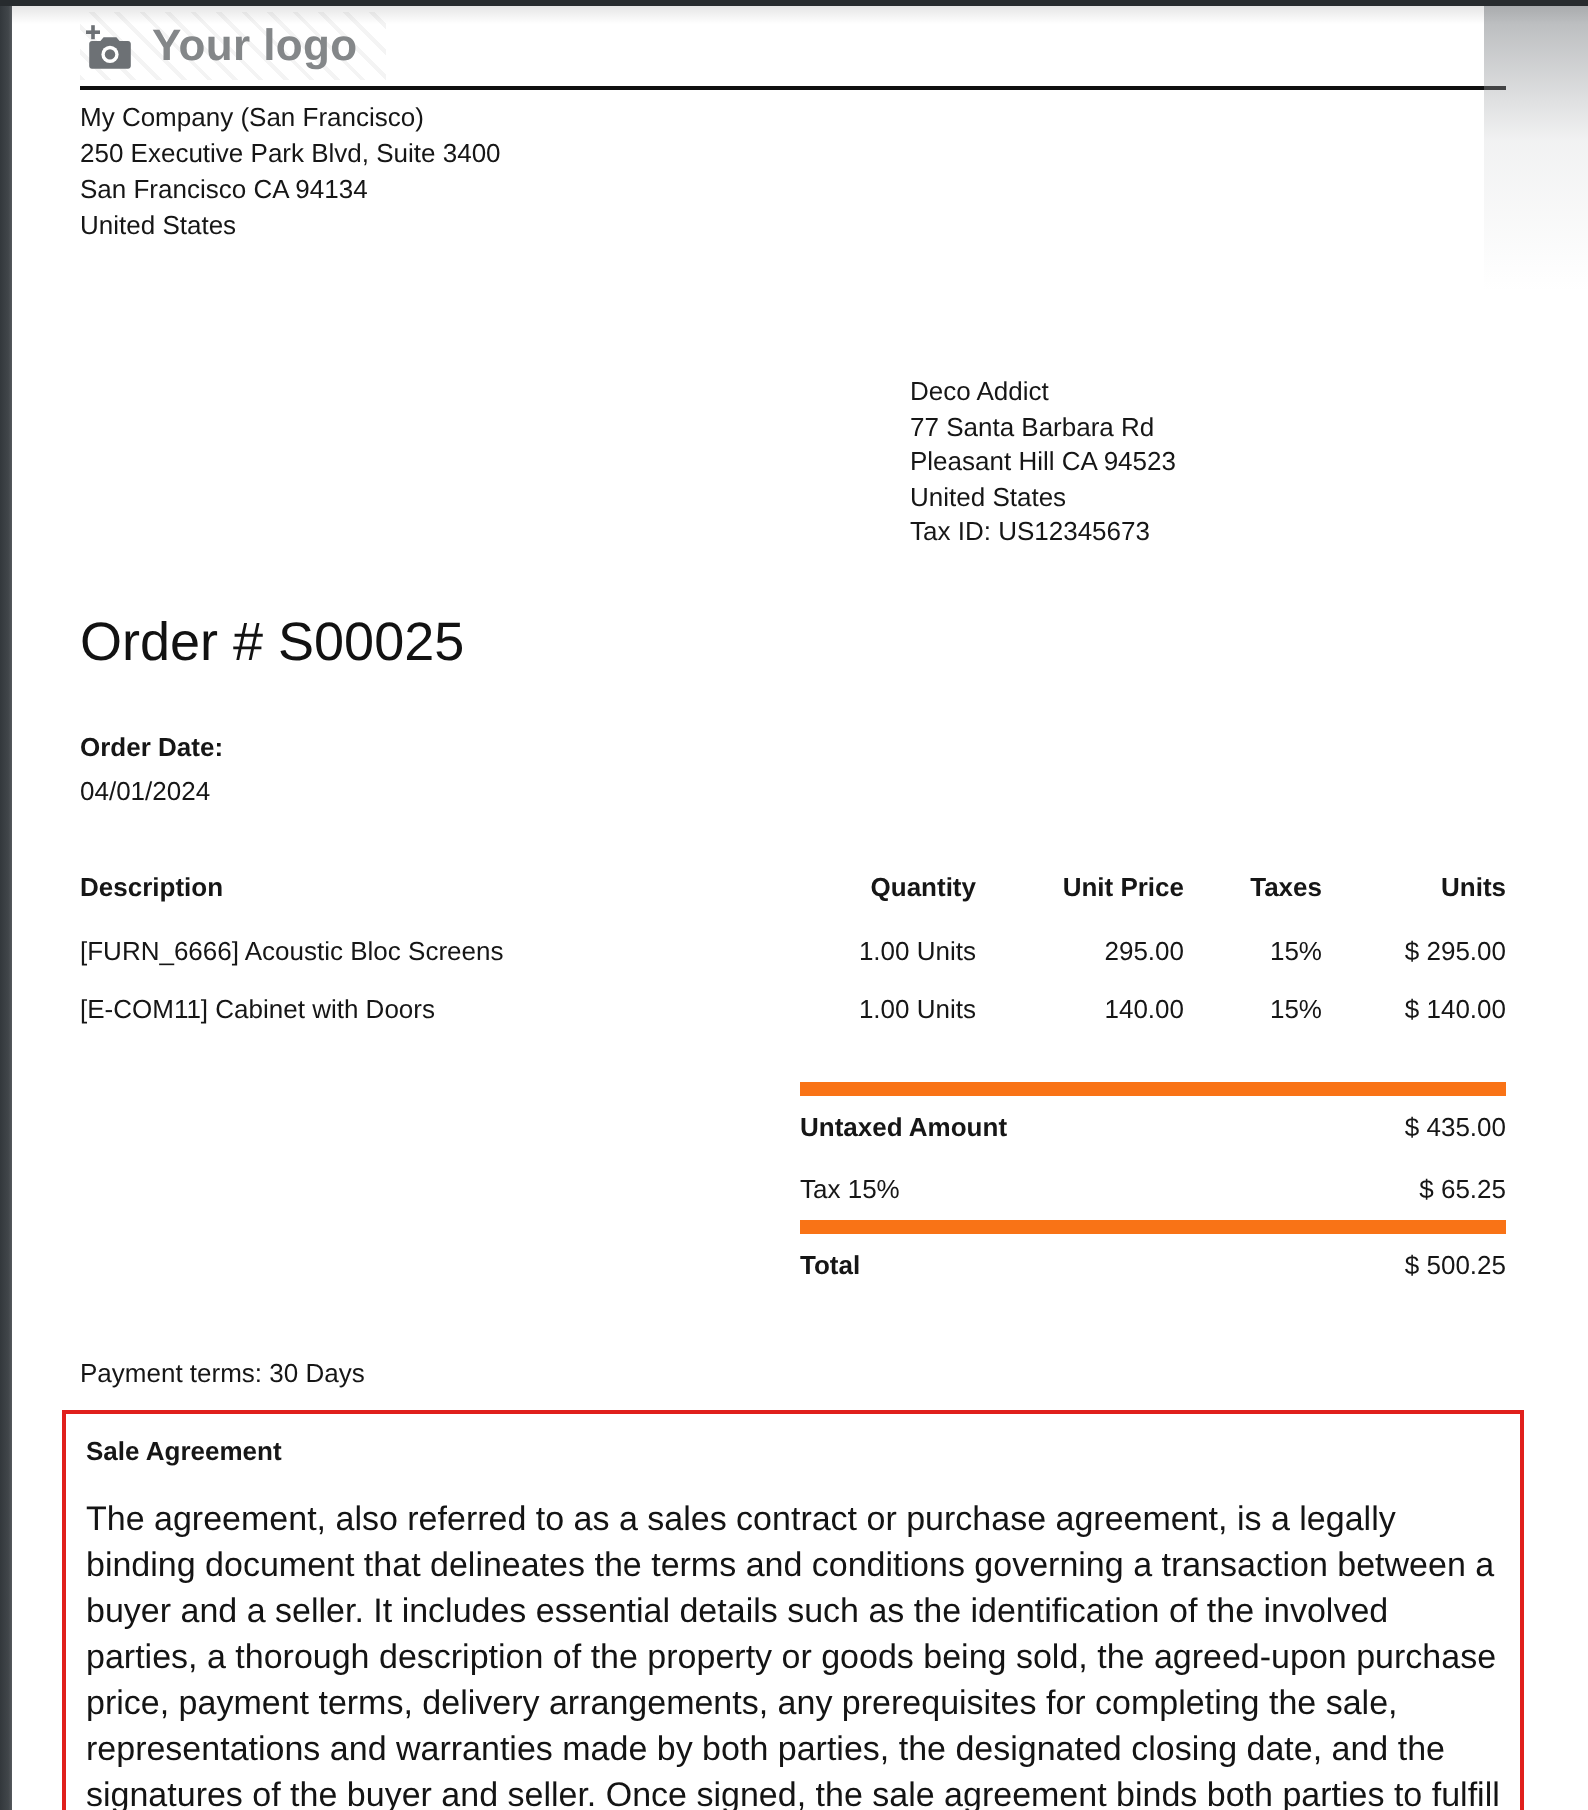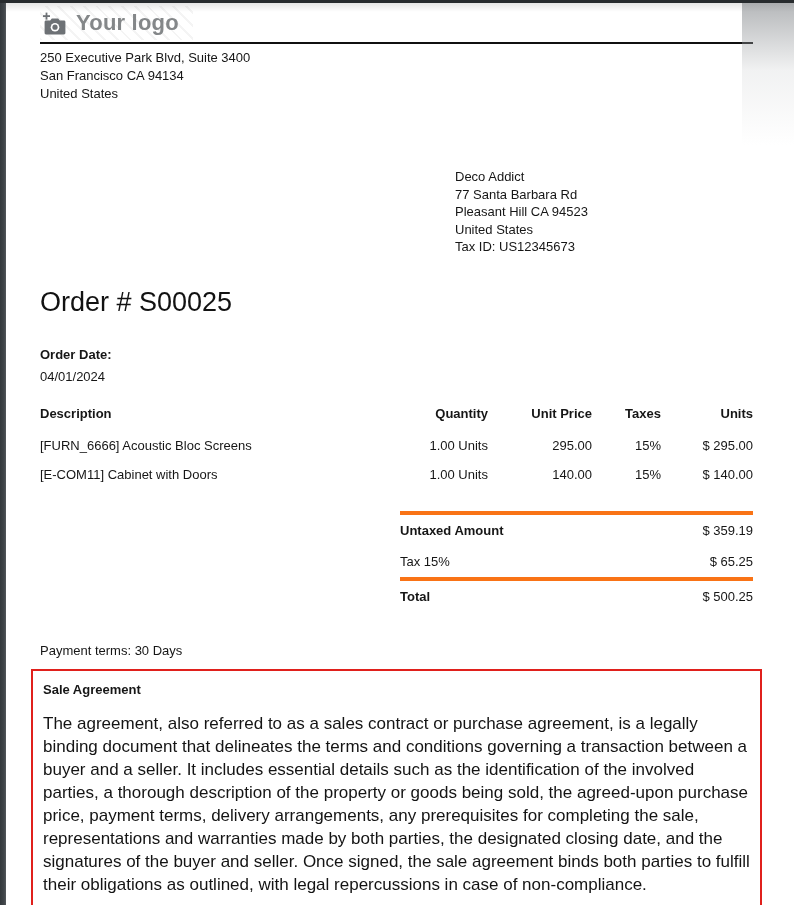--- a/index.html
+++ b/index.html
@@ -87,40 +87,40 @@
     flex-direction: column;
   }
   .info-col-1 { width: 360px; }
   .info-label { font-weight: 700; }
   .info-value { margin-top: 7px; }
 
   
   .lines-table {
     width: 100%;
     border-collapse: collapse;
-    margin-top: 18px;
+    margin-top: 29px;
     font-size: 13px;
   }
   .lines-table th { font-weight: 700; text-align: right; padding: 4px 0 10px 0; }
   .lines-table th.col-desc { text-align: left; }
   .lines-table td { text-align: right; padding: 7px 0; }
   .lines-table td.col-desc { text-align: left; }
 
   
   .totals {
     margin-left: 360px;
     margin-top: 22px;
     font-size: 13px;
   }
   .totals-row {
     display: flex;
     justify-content: space-between;
     padding: 8px 0;
   }
-  .totals-row.bordered { border-top: 4px solid #f97316; }
+  .totals-row.bordered { border-top: 7px solid #f97316; }
   .totals-label-bold { font-weight: 700; }
 
   
   .payment-terms {
     margin-top: 31px;
     font-size: 13px;
   }
   .agreement-box {
     margin: 11px -9px 0 -9px;
     border: 2px solid #e0201c;
@@ -159,20 +159,21 @@
         <circle cx="13" cy="15.2" r="4.3" fill="#ffffff"></circle>
         <circle cx="13" cy="15.2" r="2.6" fill="#6d7175"></circle>
       </svg>
     </span>
     <span class="logo-text">Your logo</span>
   </div>
   <div class="header-rule"></div>
 
   
   <div class="company-address">
+    <div>My Company (San Francisco)</div>
     <div>250 Executive Park Blvd, Suite 3400</div>
     <div>San Francisco CA 94134</div>
     <div>United States</div>
   </div>
 
   
   <div class="customer-address">
     <div>Deco Addict</div>
     <div>77 Santa Barbara Rd</div>
     <div>Pleasant Hill CA 94523</div>
@@ -224,21 +225,21 @@
         <td>15%</td>
         <td>$ 140.00</td>
       </tr>
     </tbody>
   </table>
 
   
   <div class="totals">
     <div class="totals-row bordered">
       <span class="totals-label-bold">Untaxed Amount</span>
-      <span>$ 359.19</span>
+      <span>$ 435.00</span>
     </div>
     <div class="totals-row">
       <span>Tax 15%</span>
       <span>$ 65.25</span>
     </div>
     <div class="totals-row bordered">
       <span class="totals-label-bold">Total</span>
       <span>$ 500.25</span>
     </div>
   </div>

